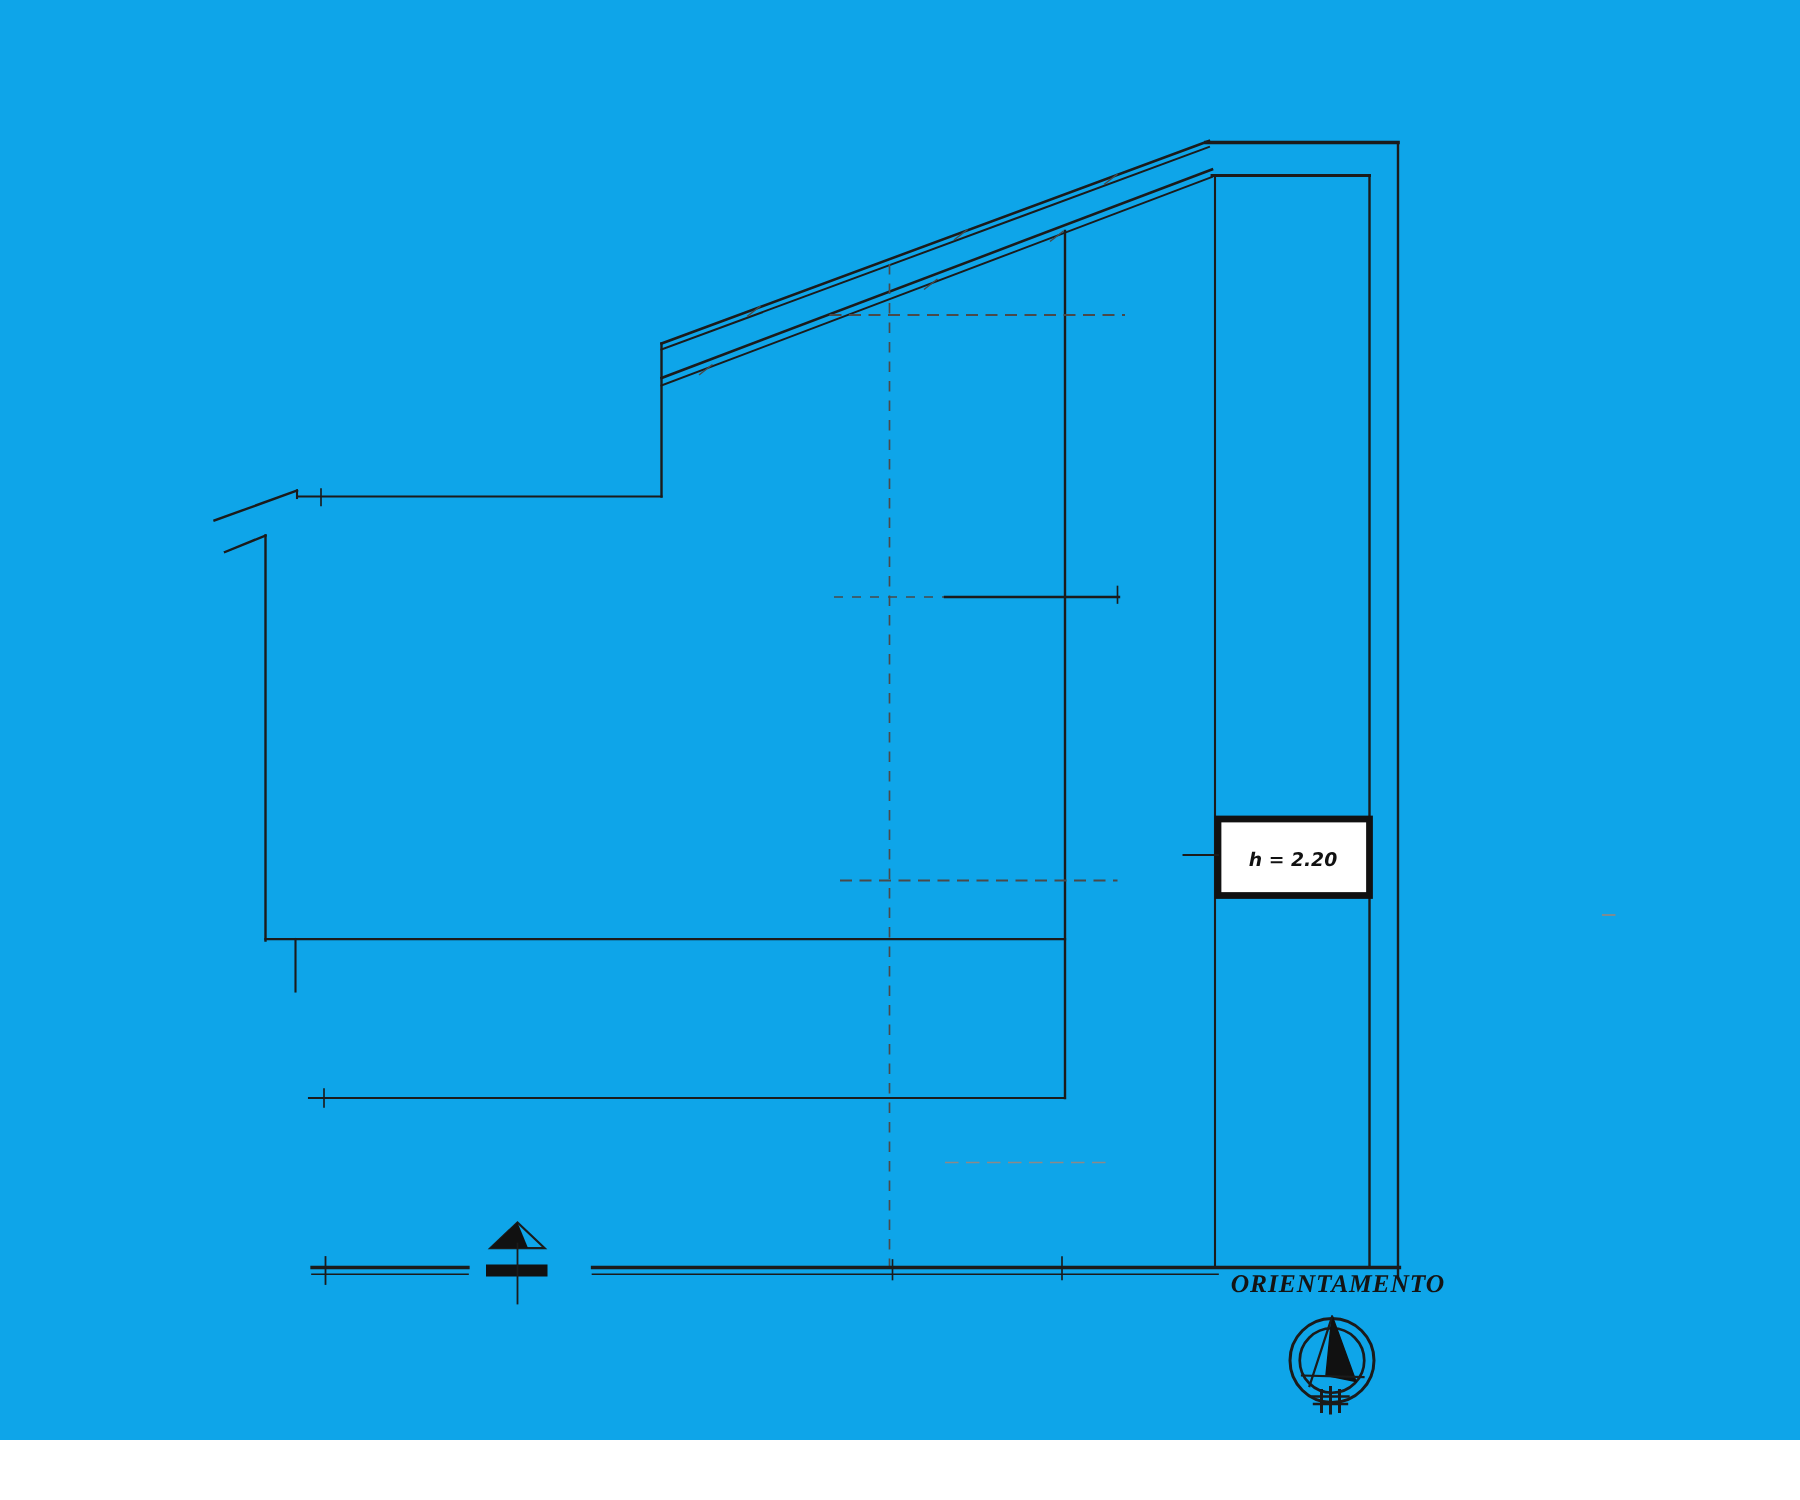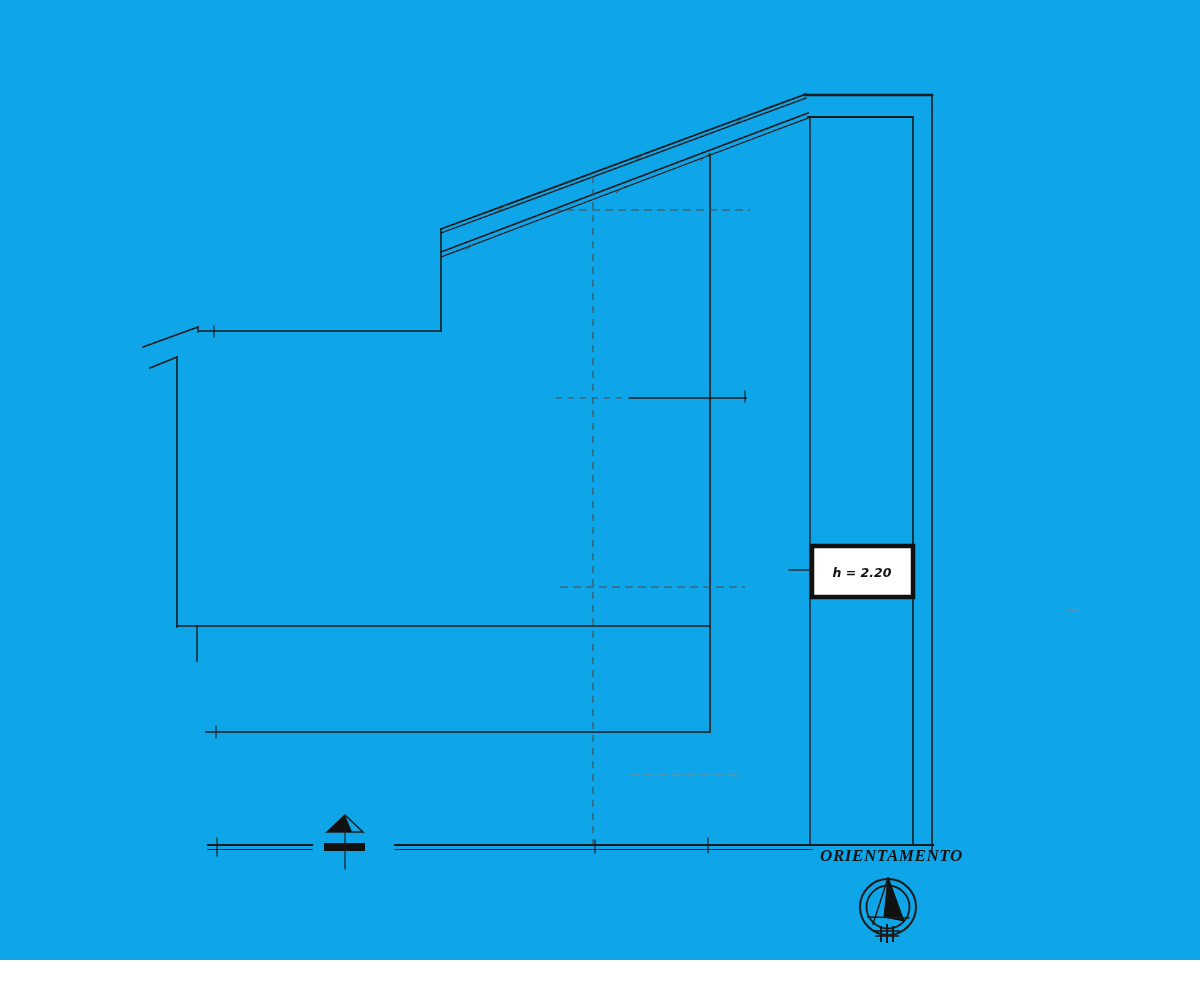--- a/index.html
+++ b/index.html
@@ -29,20 +29,21 @@
     stroke: #4a4a4a;
   }
   .vfaint {
     stroke: #8a8a8a;
   }
   #orientation-label {
     position: absolute;
     left: 820px;
     top: 846px;
     width: 144px;
+    text-align: center;
     font-family: "Liberation Serif", serif;
     font-style: italic;
     font-weight: bold;
     font-size: 17px;
     letter-spacing: 0.6px;
     color: #141414;
     white-space: nowrap;
   }
   #height-label-text {
     font-family: "DejaVu Sans", sans-serif;

